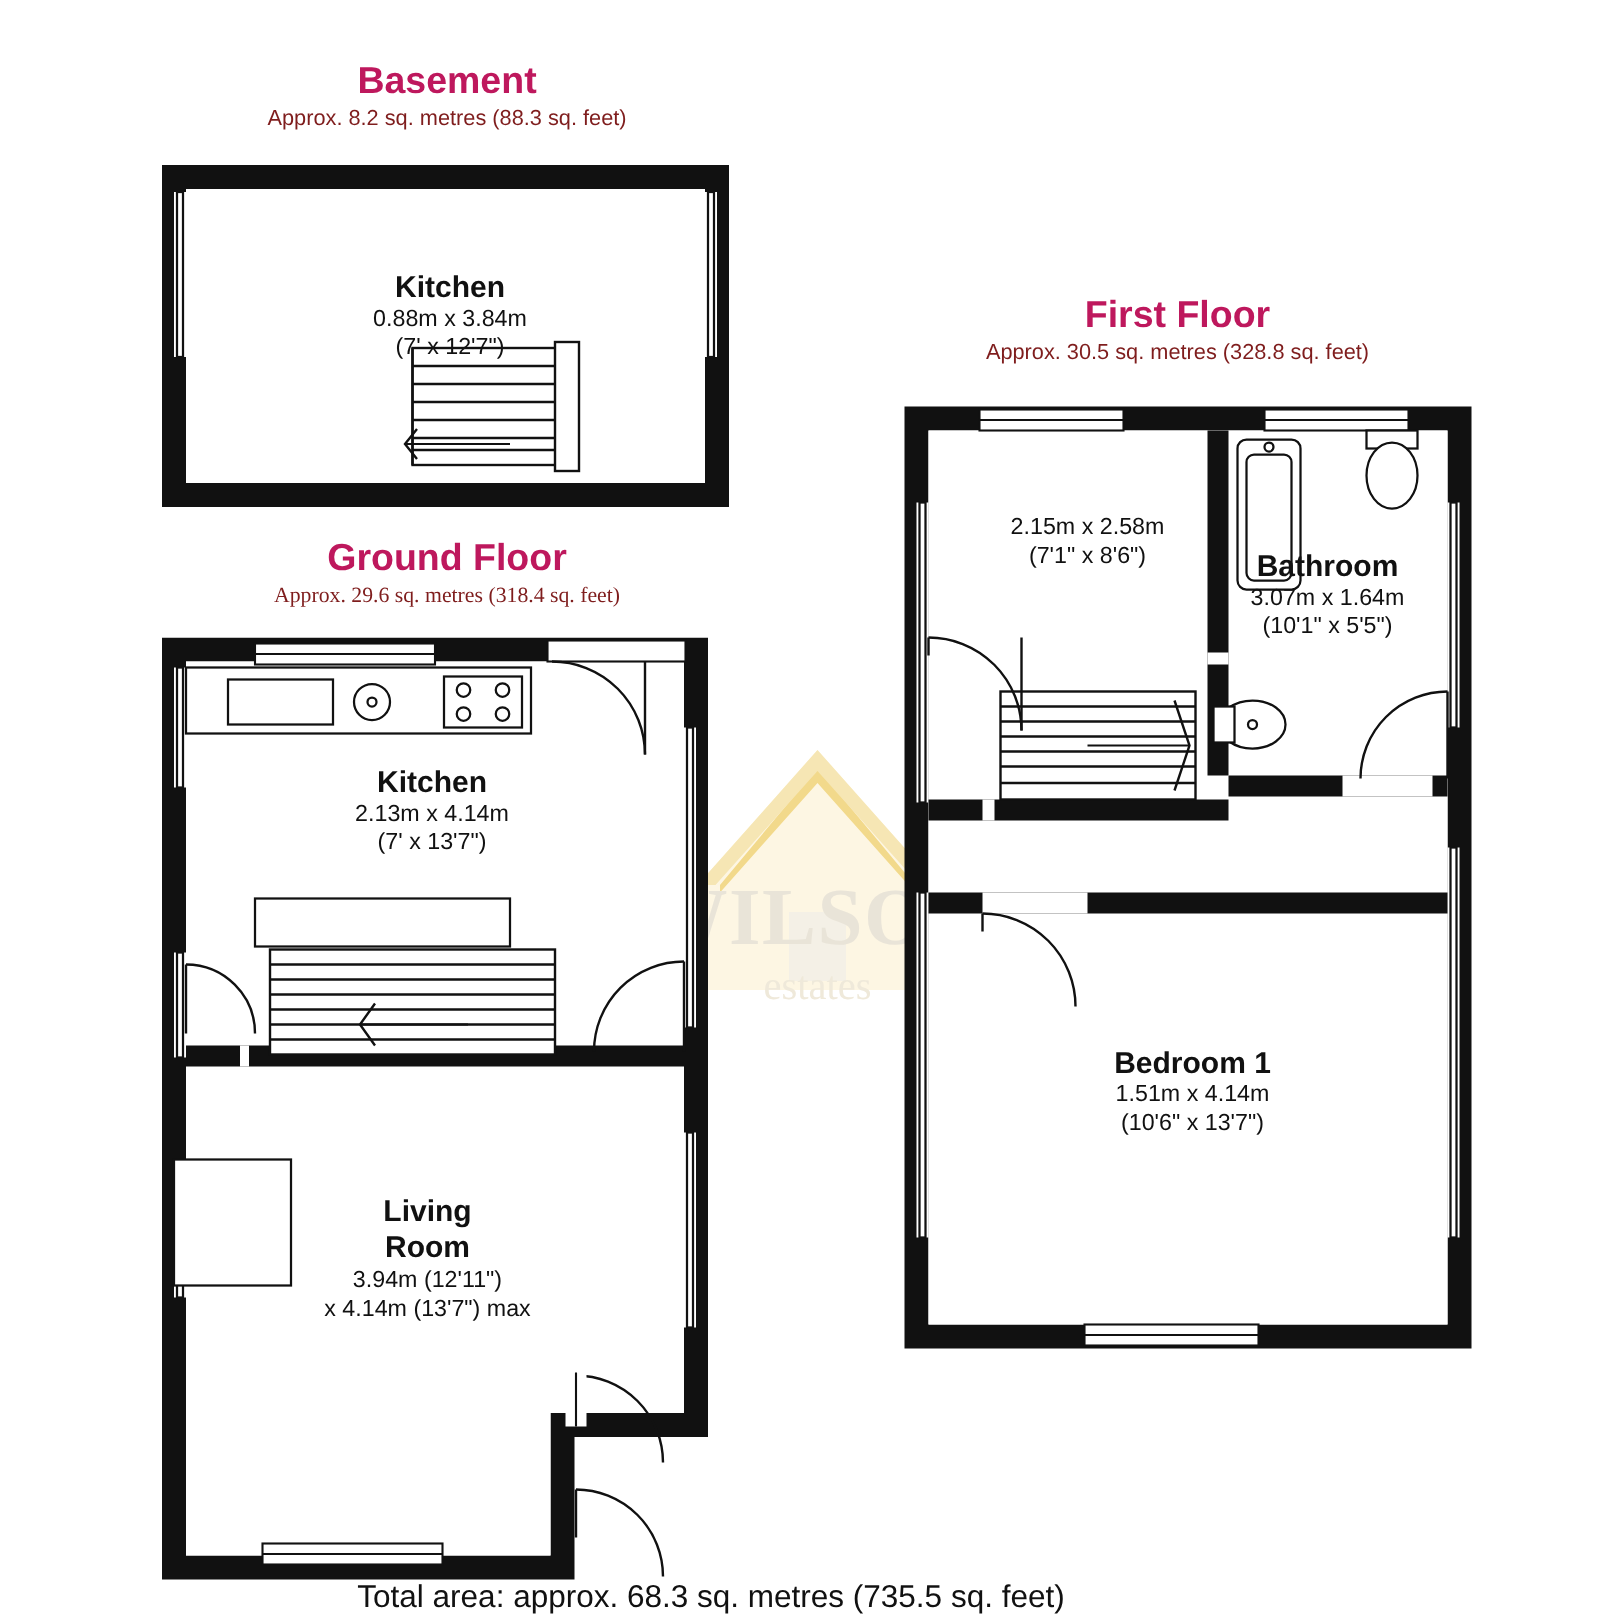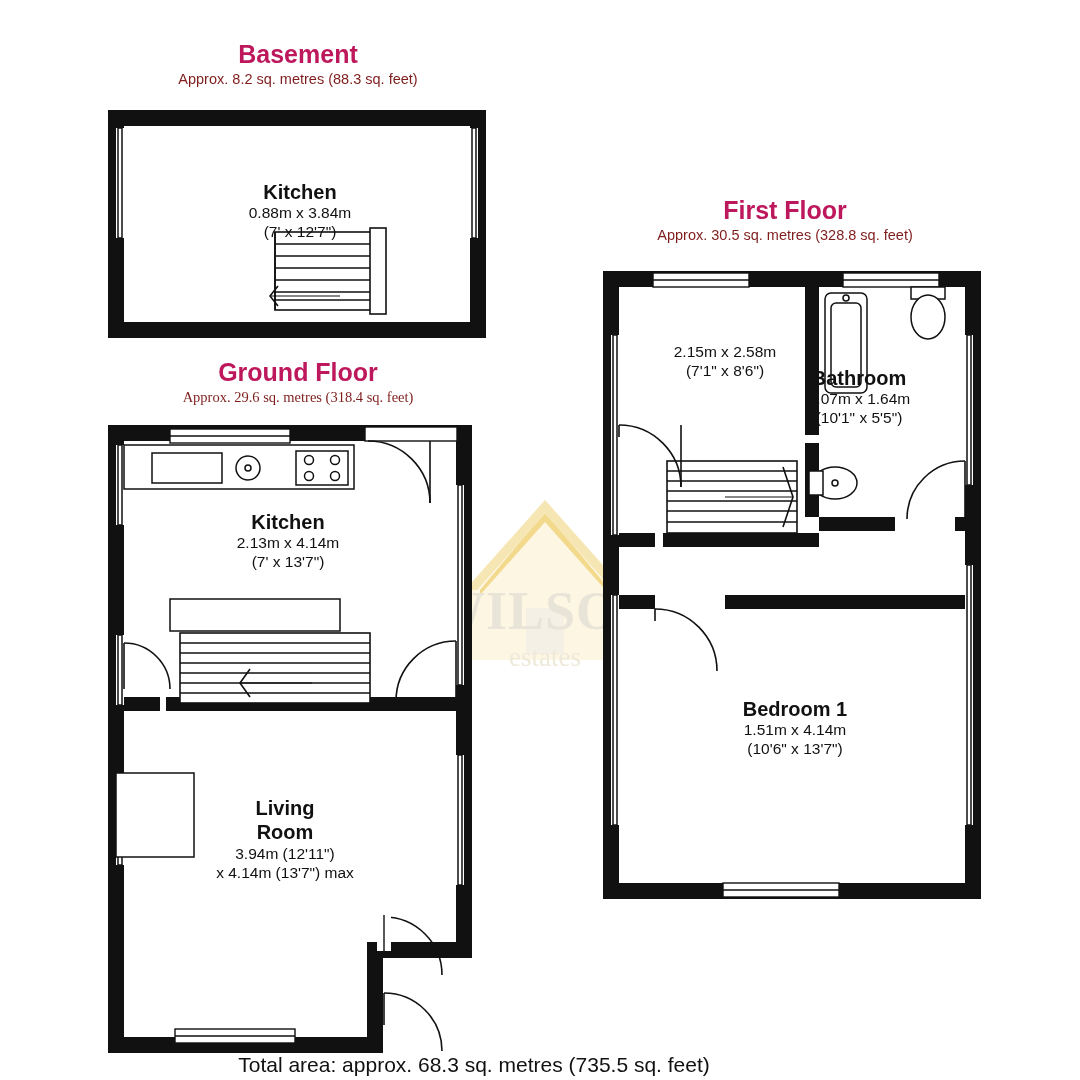--- a/index.html
+++ b/index.html
@@ -347,21 +347,21 @@
       <path d="M60 344 A 62 62 0 0 1 122 406"></path>
       <line x1="60" y1="344" x2="60" y2="356"></line>
     </g>
   </svg>
 
   <div class="room" style="left:580px; top:343px; width:290px;">
     <span class="rdim">2.15m x 2.58m</span>
     <span class="rdim2">(7'1" x 8'6")</span>
   </div>
 
-  <div class="room" style="left:749px; top:366px; width:220px;text-align:center;">
+  <div class="room" style="left:775px; top:366px; width:220px;text-align:center;">
     <span class="rname">Bathroom</span>
     <span class="rdim">3.07m x 1.64m</span>
     <span class="rdim2">(10'1" x 5'5")</span>
   </div>
 
   <div class="room" style="left:650px; top:697px; width:290px;">
     <span class="rname">Bedroom 1</span>
     <span class="rdim">1.51m x 4.14m</span>
     <span class="rdim2">(10'6" x 13'7")</span>
   </div>

